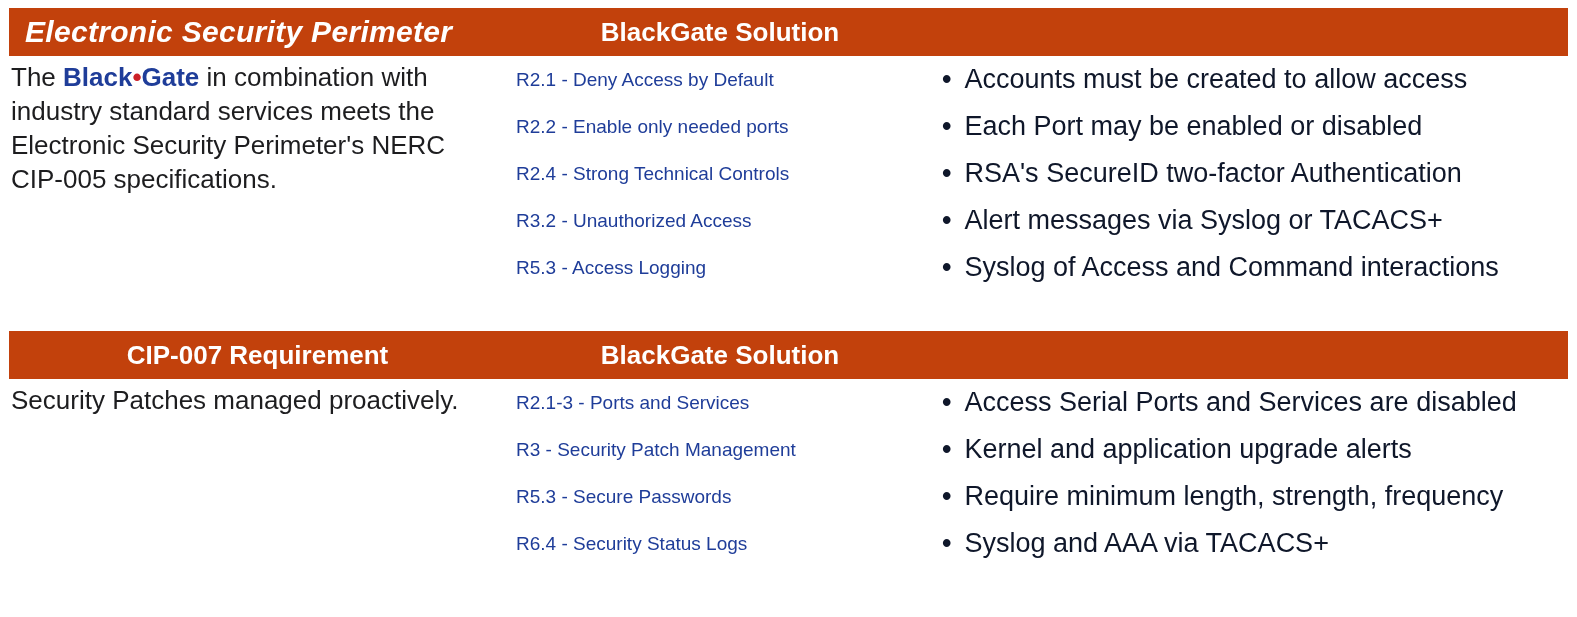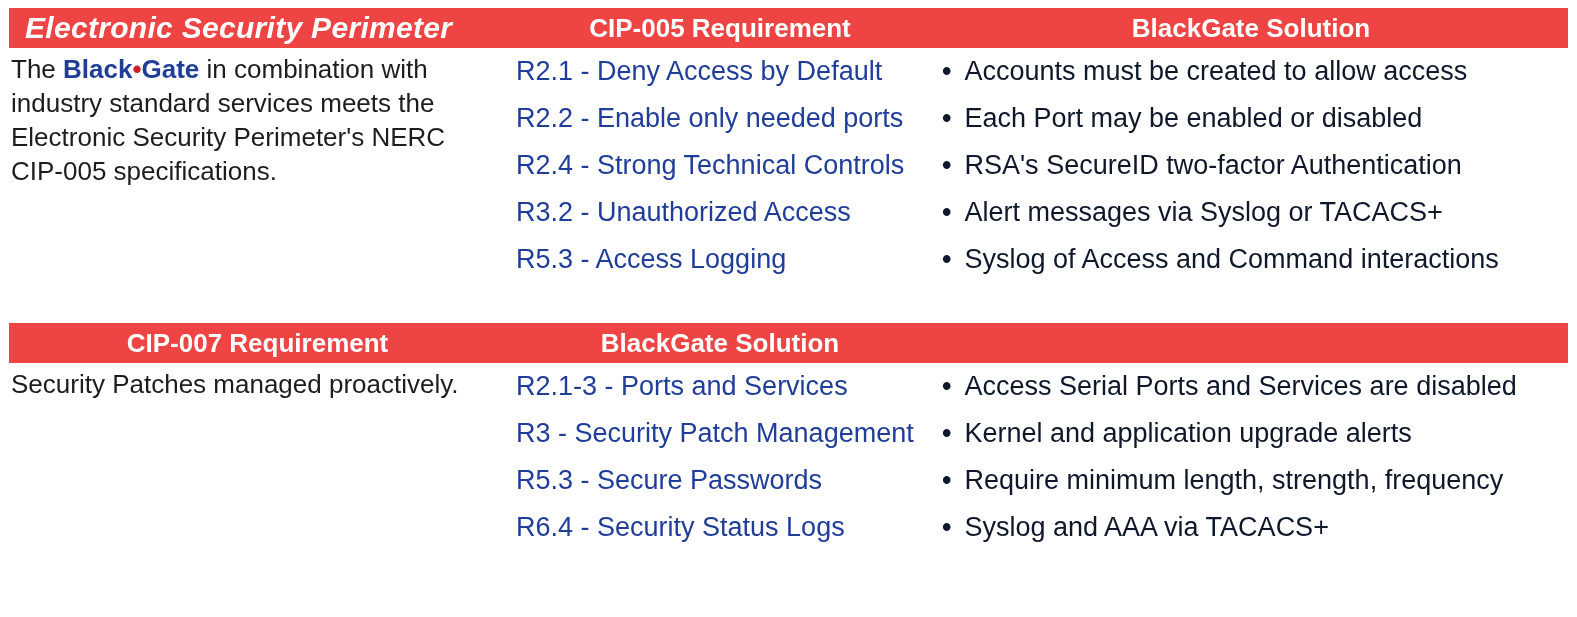--- a/index.html
+++ b/index.html
@@ -11,22 +11,22 @@
   }
   .page { padding: 8px 9px 0 9px; }
 
   .section + .section { margin-top: 40px; }
 
   
   .bar {
     display: grid;
     grid-template-columns: 497px 428px 1fr;
     align-items: center;
-    height: 40px;
-    background: #ef4444;
+    height: 48px;
+    background: #c2410c;
     color: #ffffff;
   }
   .bar-title {
     font-size: 30px;
     font-weight: bold;
     font-style: italic;
     padding-left: 16px;
     letter-spacing: 0.3px;
     white-space: nowrap;
   }
@@ -54,21 +54,21 @@
   }
   .desc .para + .para { margin-top: 28px; }
   .brand { color: #1f3d99; font-weight: bold; }
   .brand-dot { color: #cc2128; font-weight: bold; }
 
   .pair { display: contents; }
   .req {
     grid-column: 2;
     align-self: center;
     color: #1f3d99;
-    font-size: 27px;
+    font-size: 19px;
     padding-left: 10px;
     white-space: nowrap;
   }
   .sol {
     grid-column: 3;
     align-self: center;
     color: #0f172a;
     font-size: 27px;
     padding-left: 8px;
     white-space: nowrap;
@@ -80,21 +80,20 @@
   }
 </style>
 </head>
 <body>
 
 <div class="page">
 
   <div class="section">
     <div class="bar">
       <div class="bar-title">Electronic Security Perimeter</div>
-      <div class="bar-col">CIP-005 Requirement</div>
       <div class="bar-col">BlackGate Solution</div>
     </div>
     <div class="body-grid">
       <div class="desc">
         <div class="para"><span>The </span><span class="brand">Black</span><span class="brand-dot">•</span><span class="brand">Gate</span><span> in combination with industry standard services meets the Electronic Security Perimeter's NERC CIP-005 specifications.</span></div>
       </div>
 
       <div class="pair">
         <div class="req">R2.1 - Deny Access by Default</div>
         <div class="sol"><span class="bullet">•</span><span>Accounts must be created to allow access</span></div>

